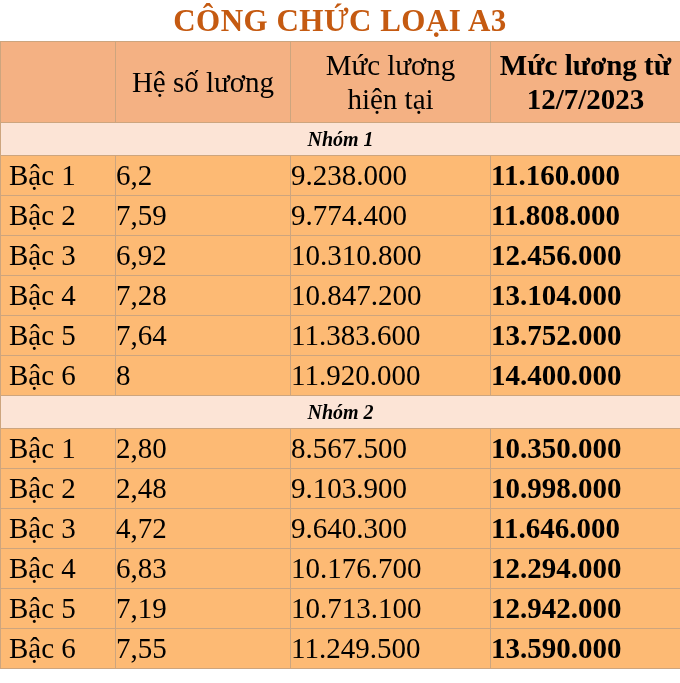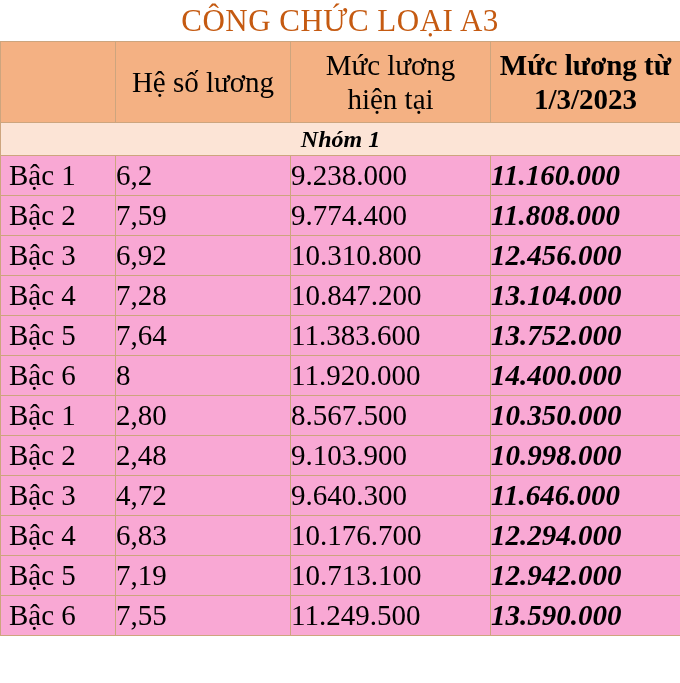--- a/index.html
+++ b/index.html
@@ -17,21 +17,21 @@
   .page {
     width: 680px;
     height: 683px;
   }
   .title {
     height: 41px;
     display: flex;
     align-items: center;
     justify-content: center;
     font-size: 31px;
-    font-weight: normal;
+    font-weight: bold;
     color: #C55A11;
     letter-spacing: 0.5px;
     background: #ffffff;
   }
   table.salary {
     width: 680px;
     border-collapse: collapse;
     table-layout: fixed;
   }
   col.c1 { width: 115px; }
@@ -56,41 +56,40 @@
   thead th.strong {
     font-weight: bold;
   }
   tr.group td {
     background: #FCE4D6;
     height: 33px;
     text-align: center;
     vertical-align: middle;
     font-weight: bold;
     font-style: italic;
-    font-size: 24px;
+    font-size: 20px;
     padding: 0;
   }
   tbody td {
     height: 40px;
     font-size: 29px;
     vertical-align: middle;
-    background: #f9a8d4;
+    background: #fdba74;
     padding: 0;
   }
   td.level {
     text-align: left;
     padding-left: 8px;
   }
   td.num {
     text-align: left;
     padding-right: 10px;
   }
   td.strong {
     font-weight: bold;
-    font-style: italic;
   }
 </style>
 </head>
 <body>
 
 <div class="page">
 
   <div class="title">CÔNG CHỨC LOẠI A3</div>
 
   <table class="salary">
@@ -98,21 +97,21 @@
       <col class="c1">
         <col class="c2">
         <col class="c3">
         <col class="c4">
     </colgroup>
     <thead>
       <tr>
         <th></th>
         <th>Hệ số lương</th>
         <th>Mức lương hiện tại</th>
-        <th class="strong">Mức lương từ 1/3/2023</th>
+        <th class="strong">Mức lương từ 12/7/2023</th>
       </tr>
     </thead>
     <tbody>
       <tr class="group">
         <td colspan="4">Nhóm 1</td>
       </tr>
 
       <tr>
         <td class="level">Bậc 1</td>
         <td class="num">6,2</td>
@@ -143,20 +142,23 @@
         <td class="num">11.383.600</td>
         <td class="num strong">13.752.000</td>
       </tr>
       <tr>
         <td class="level">Bậc 6</td>
         <td class="num">8</td>
         <td class="num">11.920.000</td>
         <td class="num strong">14.400.000</td>
       </tr>
 
+      <tr class="group">
+        <td colspan="4">Nhóm 2</td>
+      </tr>
 
       <tr>
         <td class="level">Bậc 1</td>
         <td class="num">2,80</td>
         <td class="num">8.567.500</td>
         <td class="num strong">10.350.000</td>
       </tr>
       <tr>
         <td class="level">Bậc 2</td>
         <td class="num">2,48</td>

